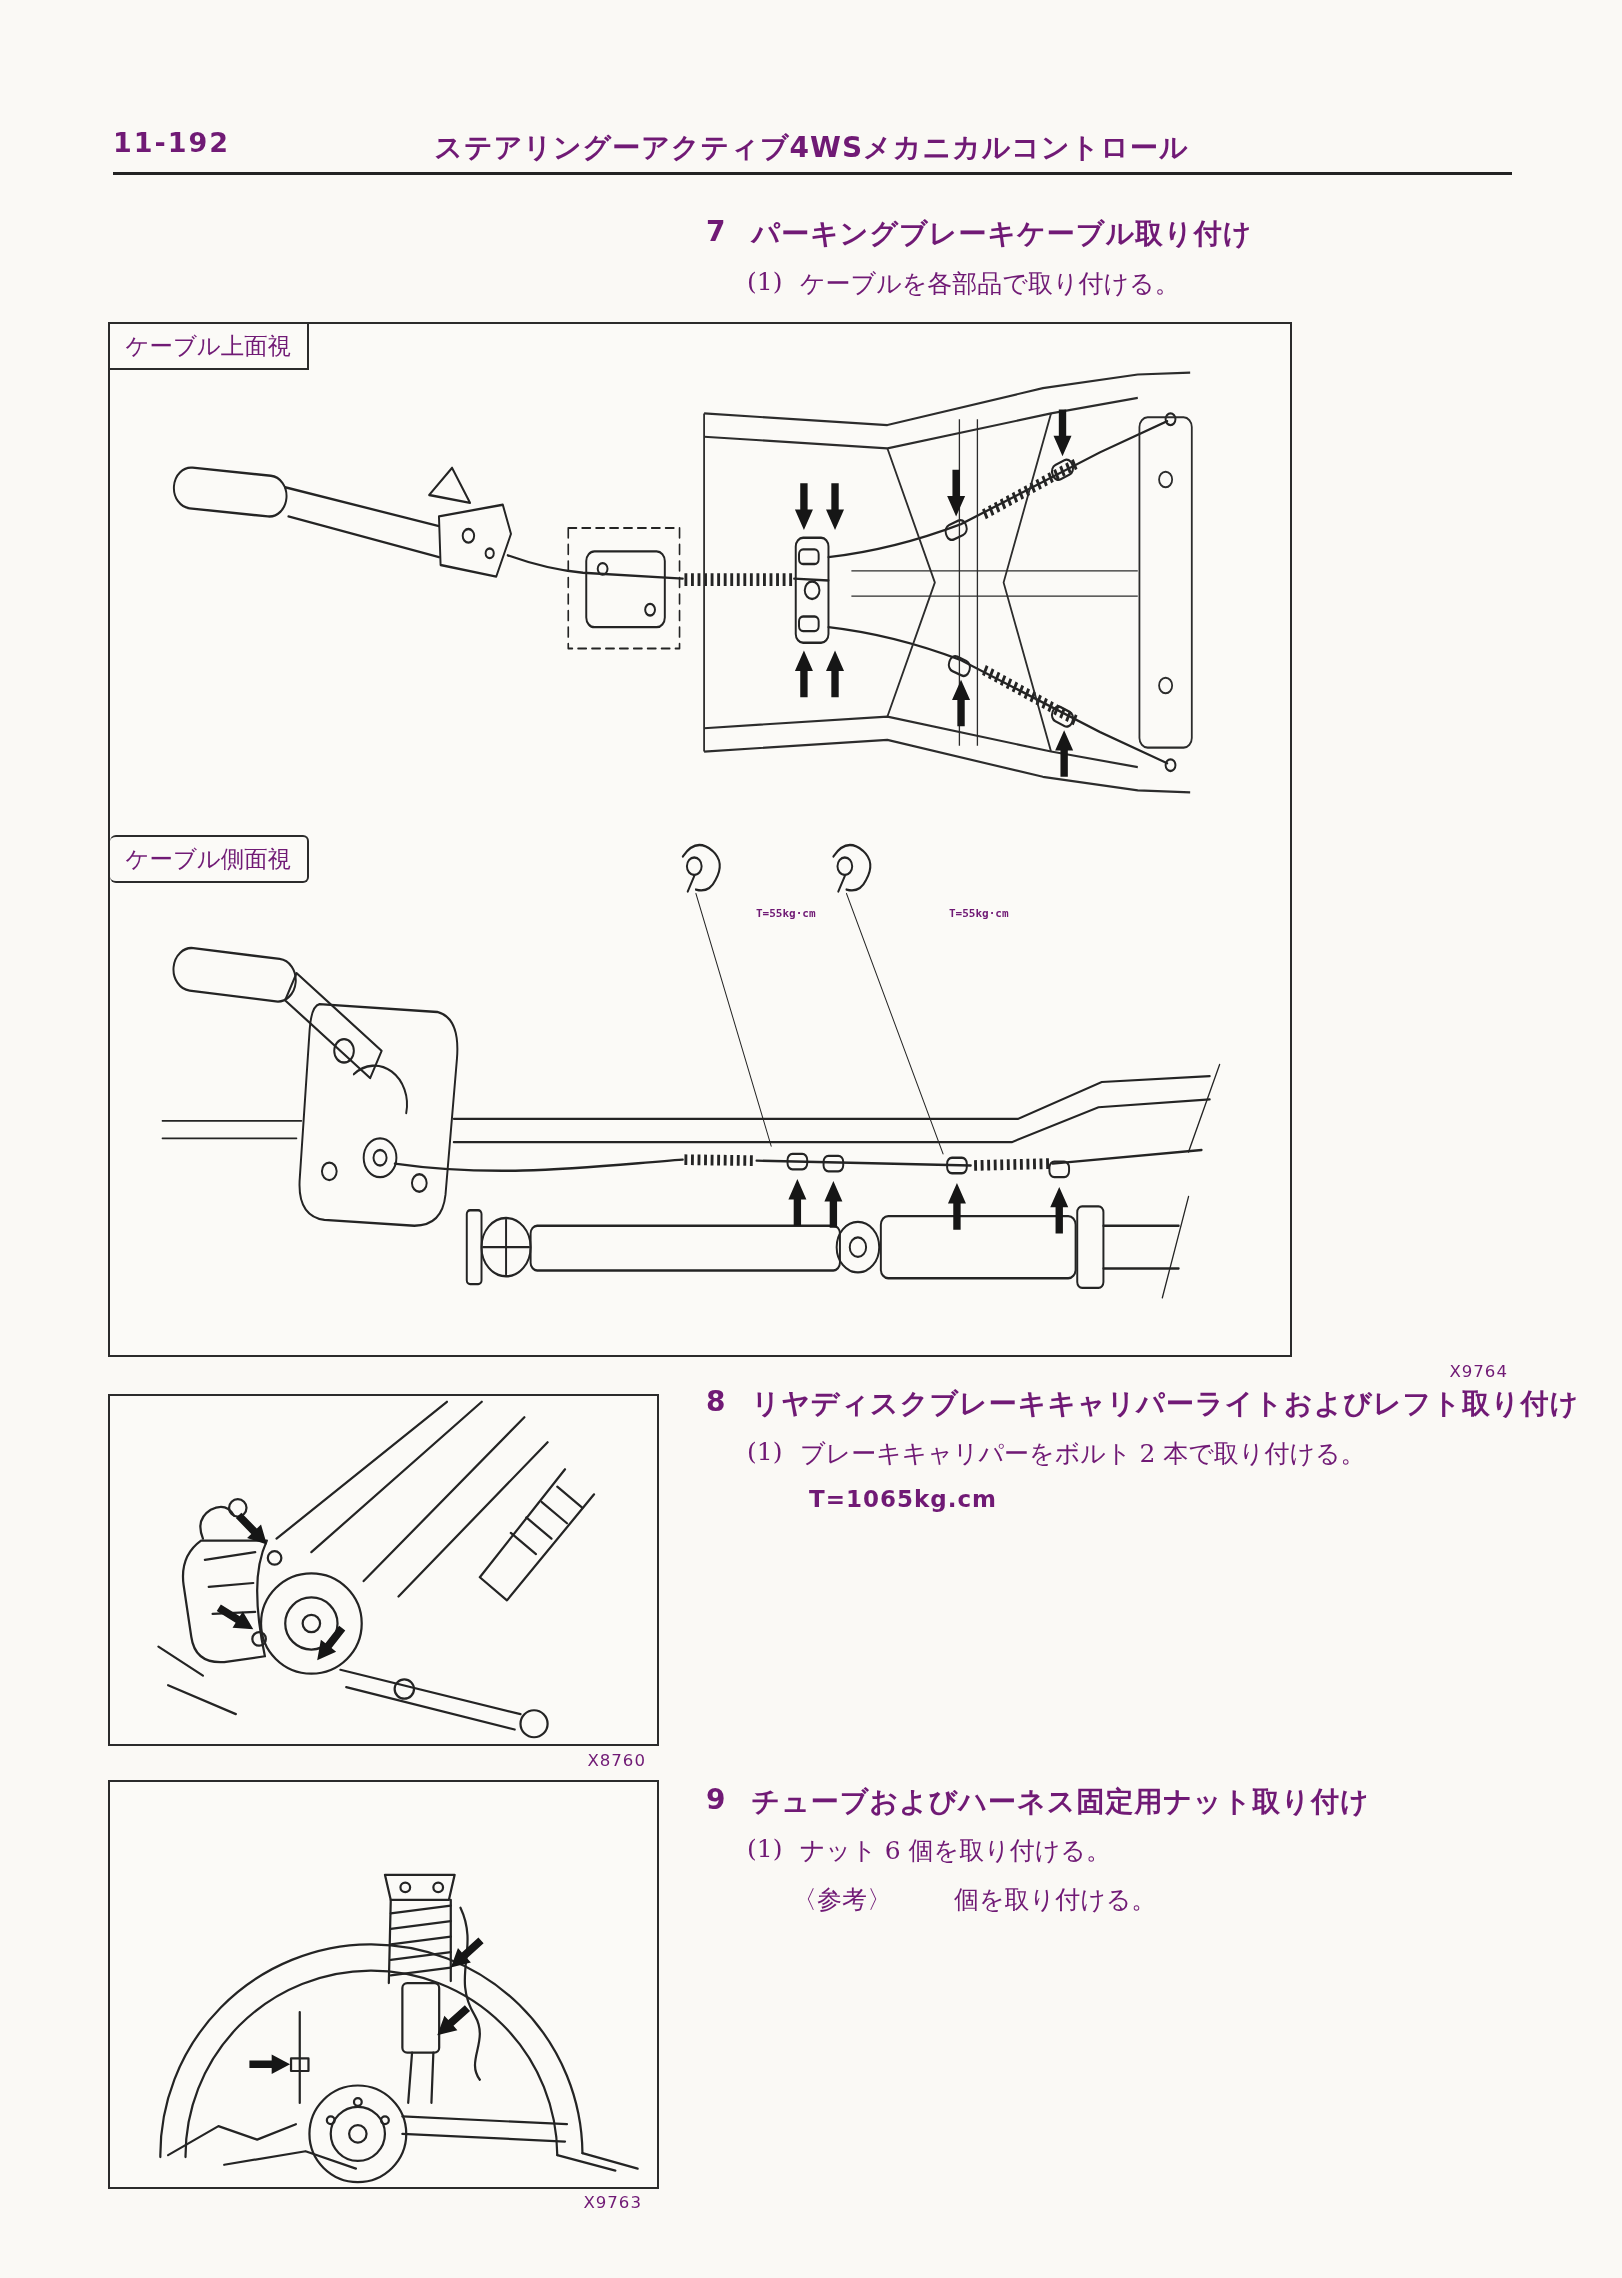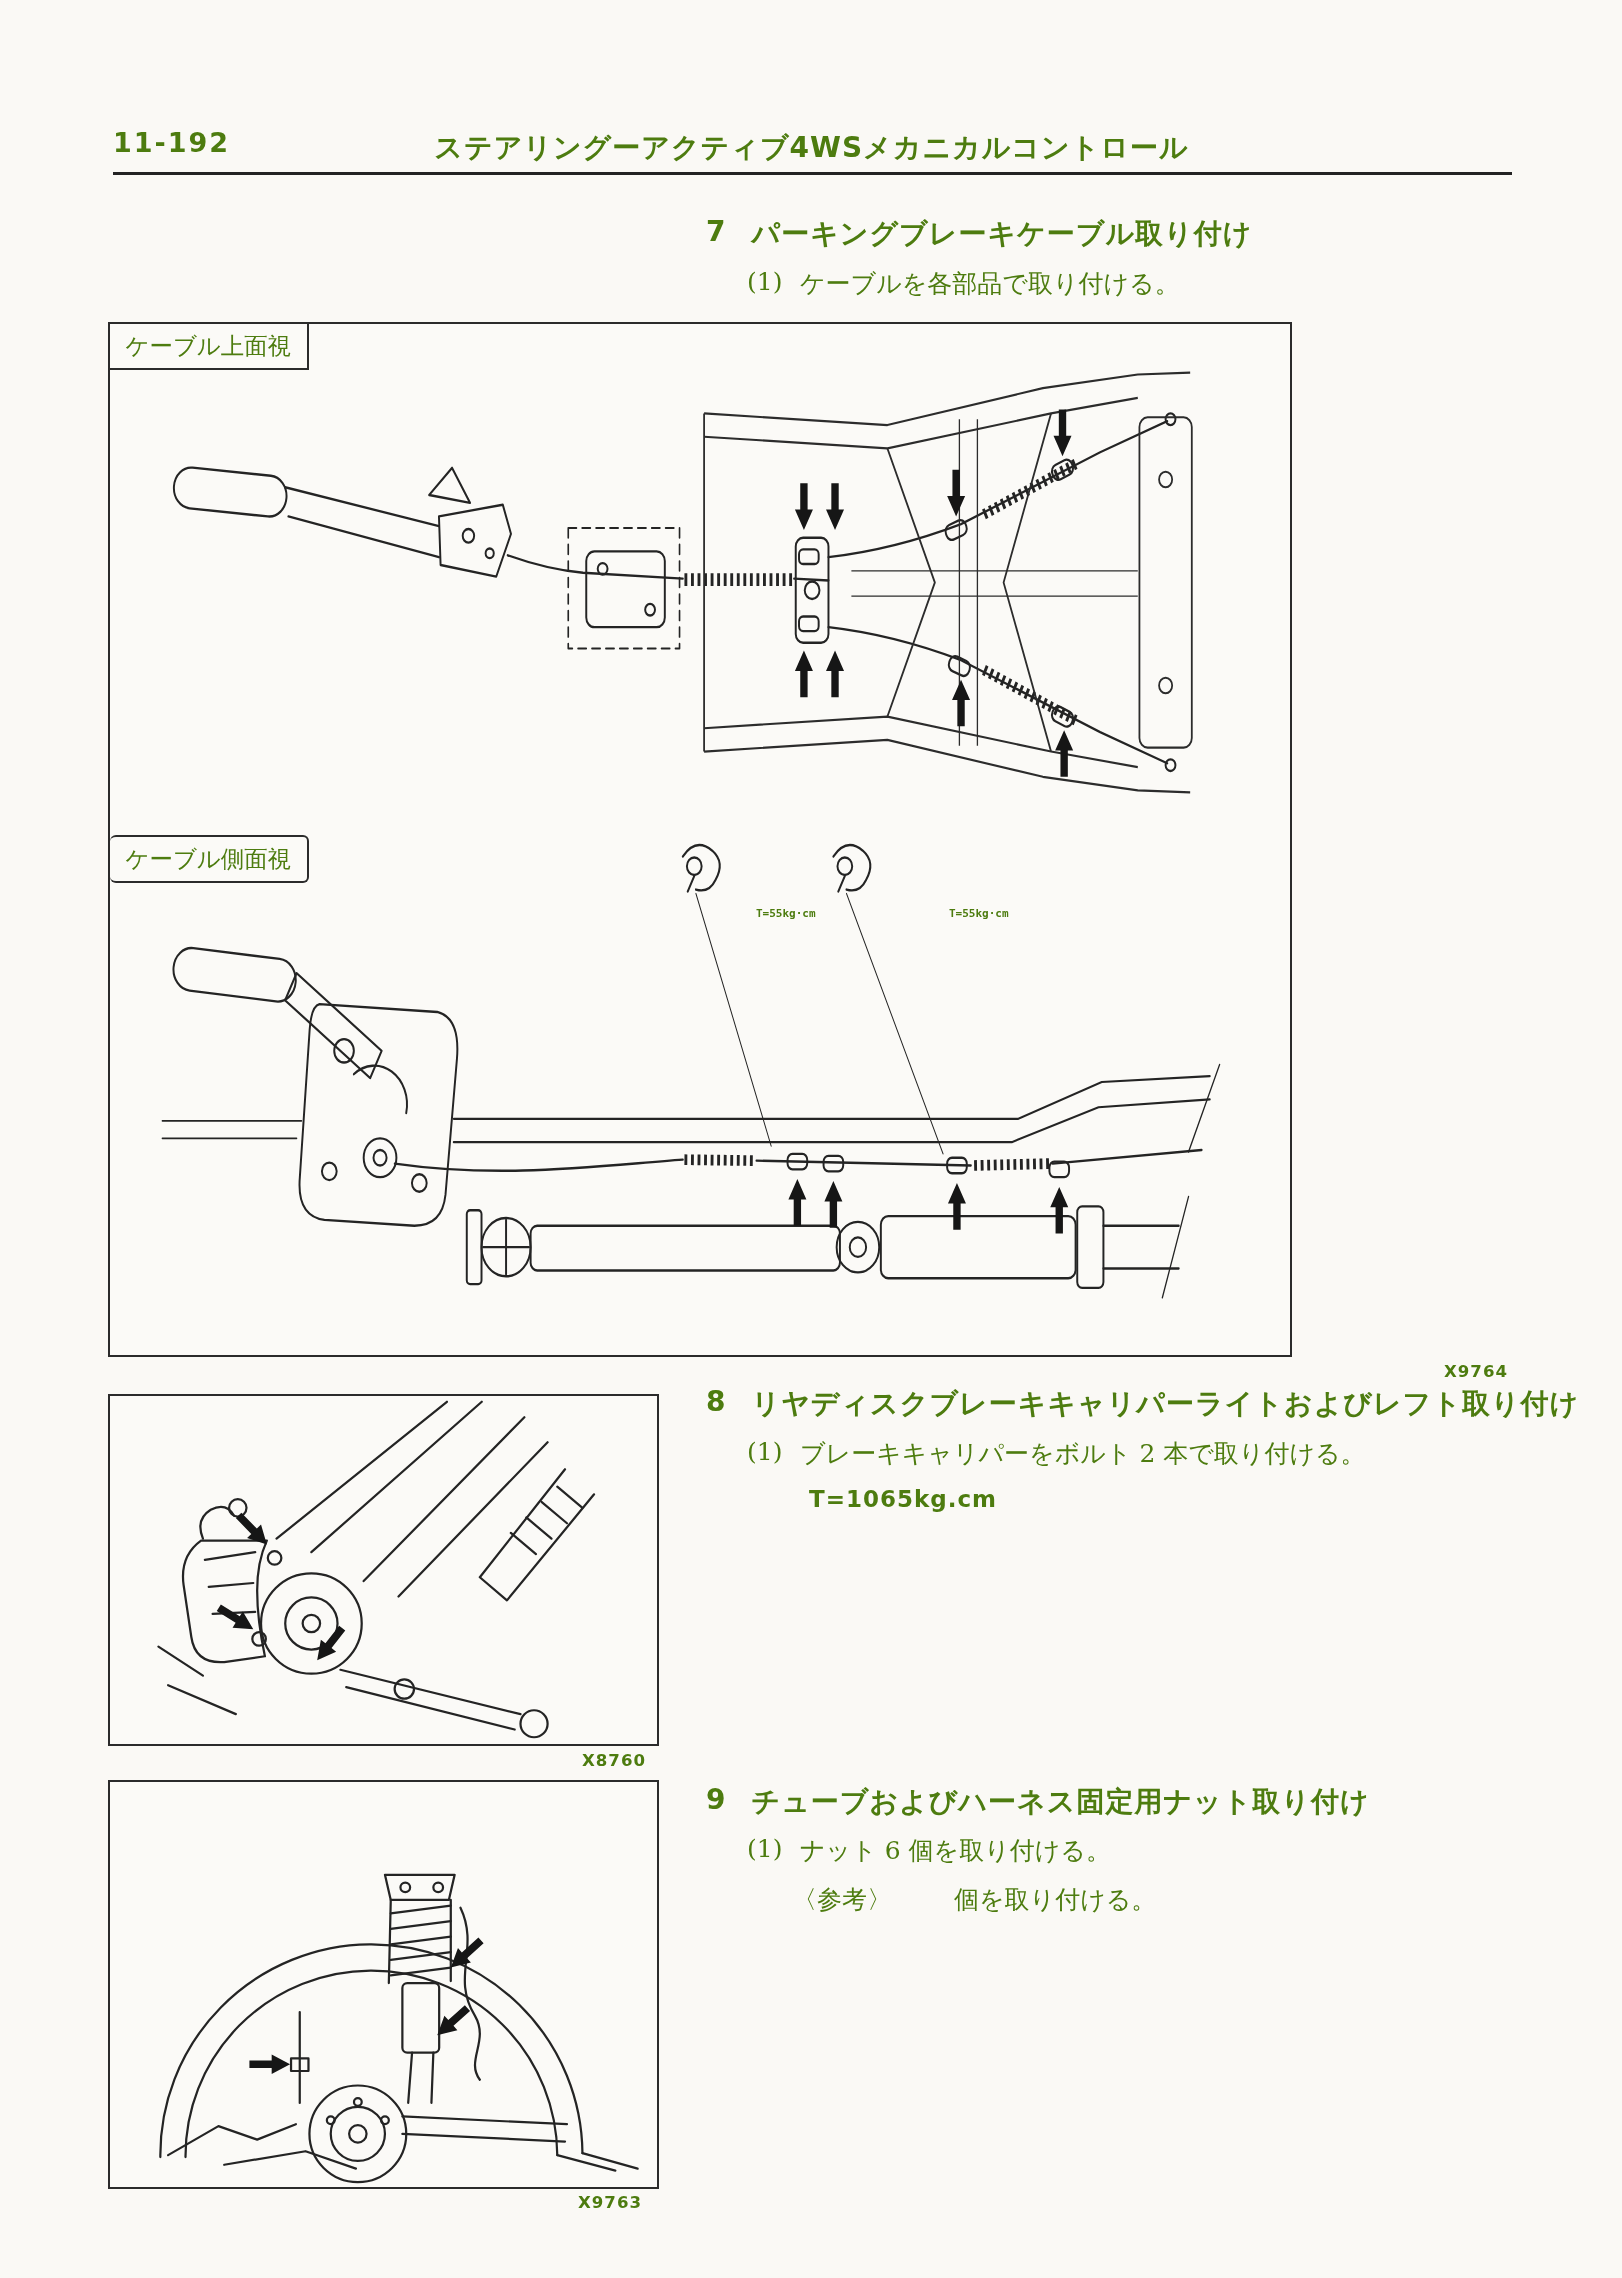--- a/index.html
+++ b/index.html
@@ -1,31 +1,31 @@
 <!DOCTYPE html>
 <html><head>
 <meta charset="utf-8">
 <style>
   * { margin:0; padding:0; box-sizing:border-box; }
   html,body { background:#e8e6e0; }
   body { width:1623px; height:2278px; position:relative; font-family:"DejaVu Sans", sans-serif; }
-  .page { position:absolute; inset:0; background:#faf9f5; color:#4d7c0f; overflow:hidden; }
+  .page { position:absolute; inset:0; background:#faf9f5; color:#701a75; overflow:hidden; }
   .abs { position:absolute; }
   .pagenum { left:113px; top:127px; font-size:27px; font-weight:bold; letter-spacing:2px; }
   .htitle { left:0; right:0; top:129px; text-align:center; font-size:28px; font-weight:bold; letter-spacing:1px; }
   .hrule { left:113px; top:172px; width:1399px; height:2.9px; background:#232323; }
   .sec-head { font-weight:bold; font-size:28px; letter-spacing:1px; display:flex; gap:25px; white-space:nowrap; }
   .step { font-size:25px; display:flex; gap:17.6px; white-space:nowrap; font-family:"DejaVu Serif", serif; }
   .torque-big { font-size:23px; font-weight:bold; letter-spacing:1px; }
   .note { font-size:25px; display:flex; gap:62px; white-space:nowrap; font-family:"DejaVu Serif", serif; }
   .figbox { position:absolute; border:2.9px solid #2b2b2b; background:#fbfaf7; }
   .figbox svg { position:absolute; left:0; top:0; width:100%; height:100%; }
   .viewlabel { position:absolute; background:#fbfaf7; border:2.9px solid #2b2b2b; font-size:23.4px; padding:5.9px 15.6px; white-space:nowrap; z-index:2; }
   .torque-small { position:absolute; font-size:11px; font-weight:bold; font-family:"DejaVu Sans Mono", monospace; z-index:2;text-align:right; }
-  .figid { position:absolute; font-size:16.6px; font-weight:bold; letter-spacing:1px; text-align:right; }
+  .figid { position:absolute; font-size:16.6px; font-weight:normal; letter-spacing:1px; text-align:right; }
 </style>
 </head>
 <body>
 
 <div class="page">
 
   <div class="abs pagenum">11-192</div>
   <div class="abs htitle">ステアリングーアクティブ4WSメカニカルコントロール</div>
   <div class="abs hrule"></div>
 

